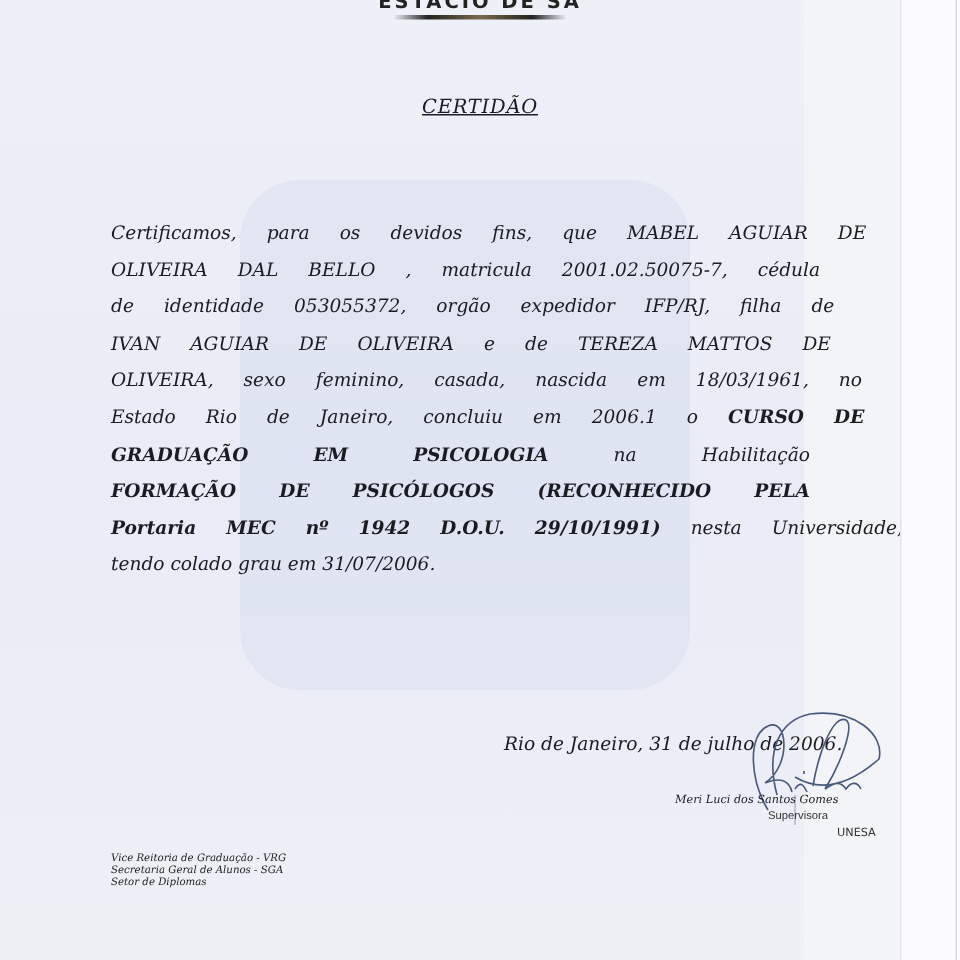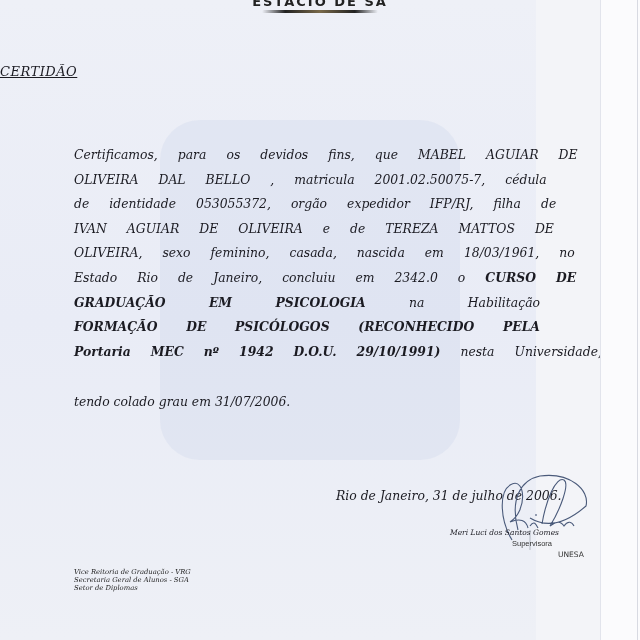--- a/index.html
+++ b/index.html
@@ -3,24 +3,24 @@
 <meta charset="utf-8">
 <style>
   html, body { margin:0; padding:0; }
   body { width:640px; height:640px; overflow:hidden; background:#f3f4f8; position:relative; font-family:"DejaVu Serif", serif; color:#1b1b22; }
   .page { position:absolute; left:0; top:0; width:536px; height:640px; background:linear-gradient(180deg,#eef0f7 0%, #e9ecf6 50%, #eef0f6 100%); }
   .right-strip { position:absolute; left:600px; top:0; width:40px; height:640px; background:#fbfbfd; border-left:1px solid #e2e4ec; }
   .right-strip .edge { position:absolute; left:36px; top:0; width:1px; height:640px; background:#d8dae2; }
   .watermark { position:absolute; left:160px; top:120px; width:300px; height:340px; border-radius:40px; background:rgba(205,215,235,0.35); }
   .logo { position:absolute; left:238px; top:-6px; width:164px; height:12px; font-family:"DejaVu Sans", sans-serif; font-weight:bold; font-size:13px; letter-spacing:2px; color:#222; text-align:center; overflow:hidden; }
   .logo-line { position:absolute; left:262px; top:10px; width:116px; height:3px; background:linear-gradient(90deg, transparent, #222 20%, #7a6a4a 50%, #222 80%, transparent); border-radius:2px; }
-  .title { position:absolute; left:0; width:640px; top:64px; font-style:italic; font-size:13px; text-decoration:underline; letter-spacing:0.5px; }
+  .title { position:absolute; left:0; width:640px; top:64px; text-align:center; font-style:italic; font-size:13px; text-decoration:underline; letter-spacing:0.5px; }
   .body-text { position:absolute; left:74px; top:143px; width:466px; font-style:italic; font-size:12.4px; line-height:24.6px; }
   .line { display:flex; justify-content:space-between; white-space:nowrap; height:24.6px;gap:20px; }
-  .line.left { justify-content:flex-start;margin-top:26px; }
+  .line.left { justify-content:flex-start; }
   .line span.b { font-weight:bold;font-style:italic; }
   .place-date { position:absolute; left:336px; top:488px; font-style:italic; font-size:12.4px; white-space:nowrap; }
   .signature { position:absolute; left:490px; top:470px; width:100px; height:80px; }
   .signer { position:absolute; left:450px; top:528px; font-style:italic; font-size:7.5px; font-family:"DejaVu Serif", serif; white-space:nowrap; }
   .signer-role { position:absolute; left:512px; top:539px; font-family:Liberation Sans, sans-serif; font-size:7.5px; white-space:nowrap; color:#333; }
   .signer-org { position:absolute; left:510px; top:550px; font-family:"DejaVu Sans", sans-serif; font-size:7.5px; white-space:nowrap; color:#333;margin-left:48px; }
   .footer { position:absolute; left:74px; top:568px; font-style:italic; font-size:6.8px; line-height:8px; color:#222; }
 </style>
 </head>
 <body>
@@ -84,21 +84,21 @@
         <span>18/03/1961,</span>
         <span>no</span>
       </div>
       <div class="line">
         <span>Estado</span>
         <span>Rio</span>
         <span>de</span>
         <span>Janeiro,</span>
         <span>concluiu</span>
         <span>em</span>
-        <span>2342.0</span>
+        <span>2006.1</span>
         <span>o</span>
         <span class="b">CURSO</span>
         <span class="b">DE</span>
       </div>
       <div class="line">
         <span class="b">GRADUAÇÃO</span>
         <span class="b">EM</span>
         <span class="b">PSICOLOGIA</span>
         <span>na</span>
         <span>Habilitação</span>

